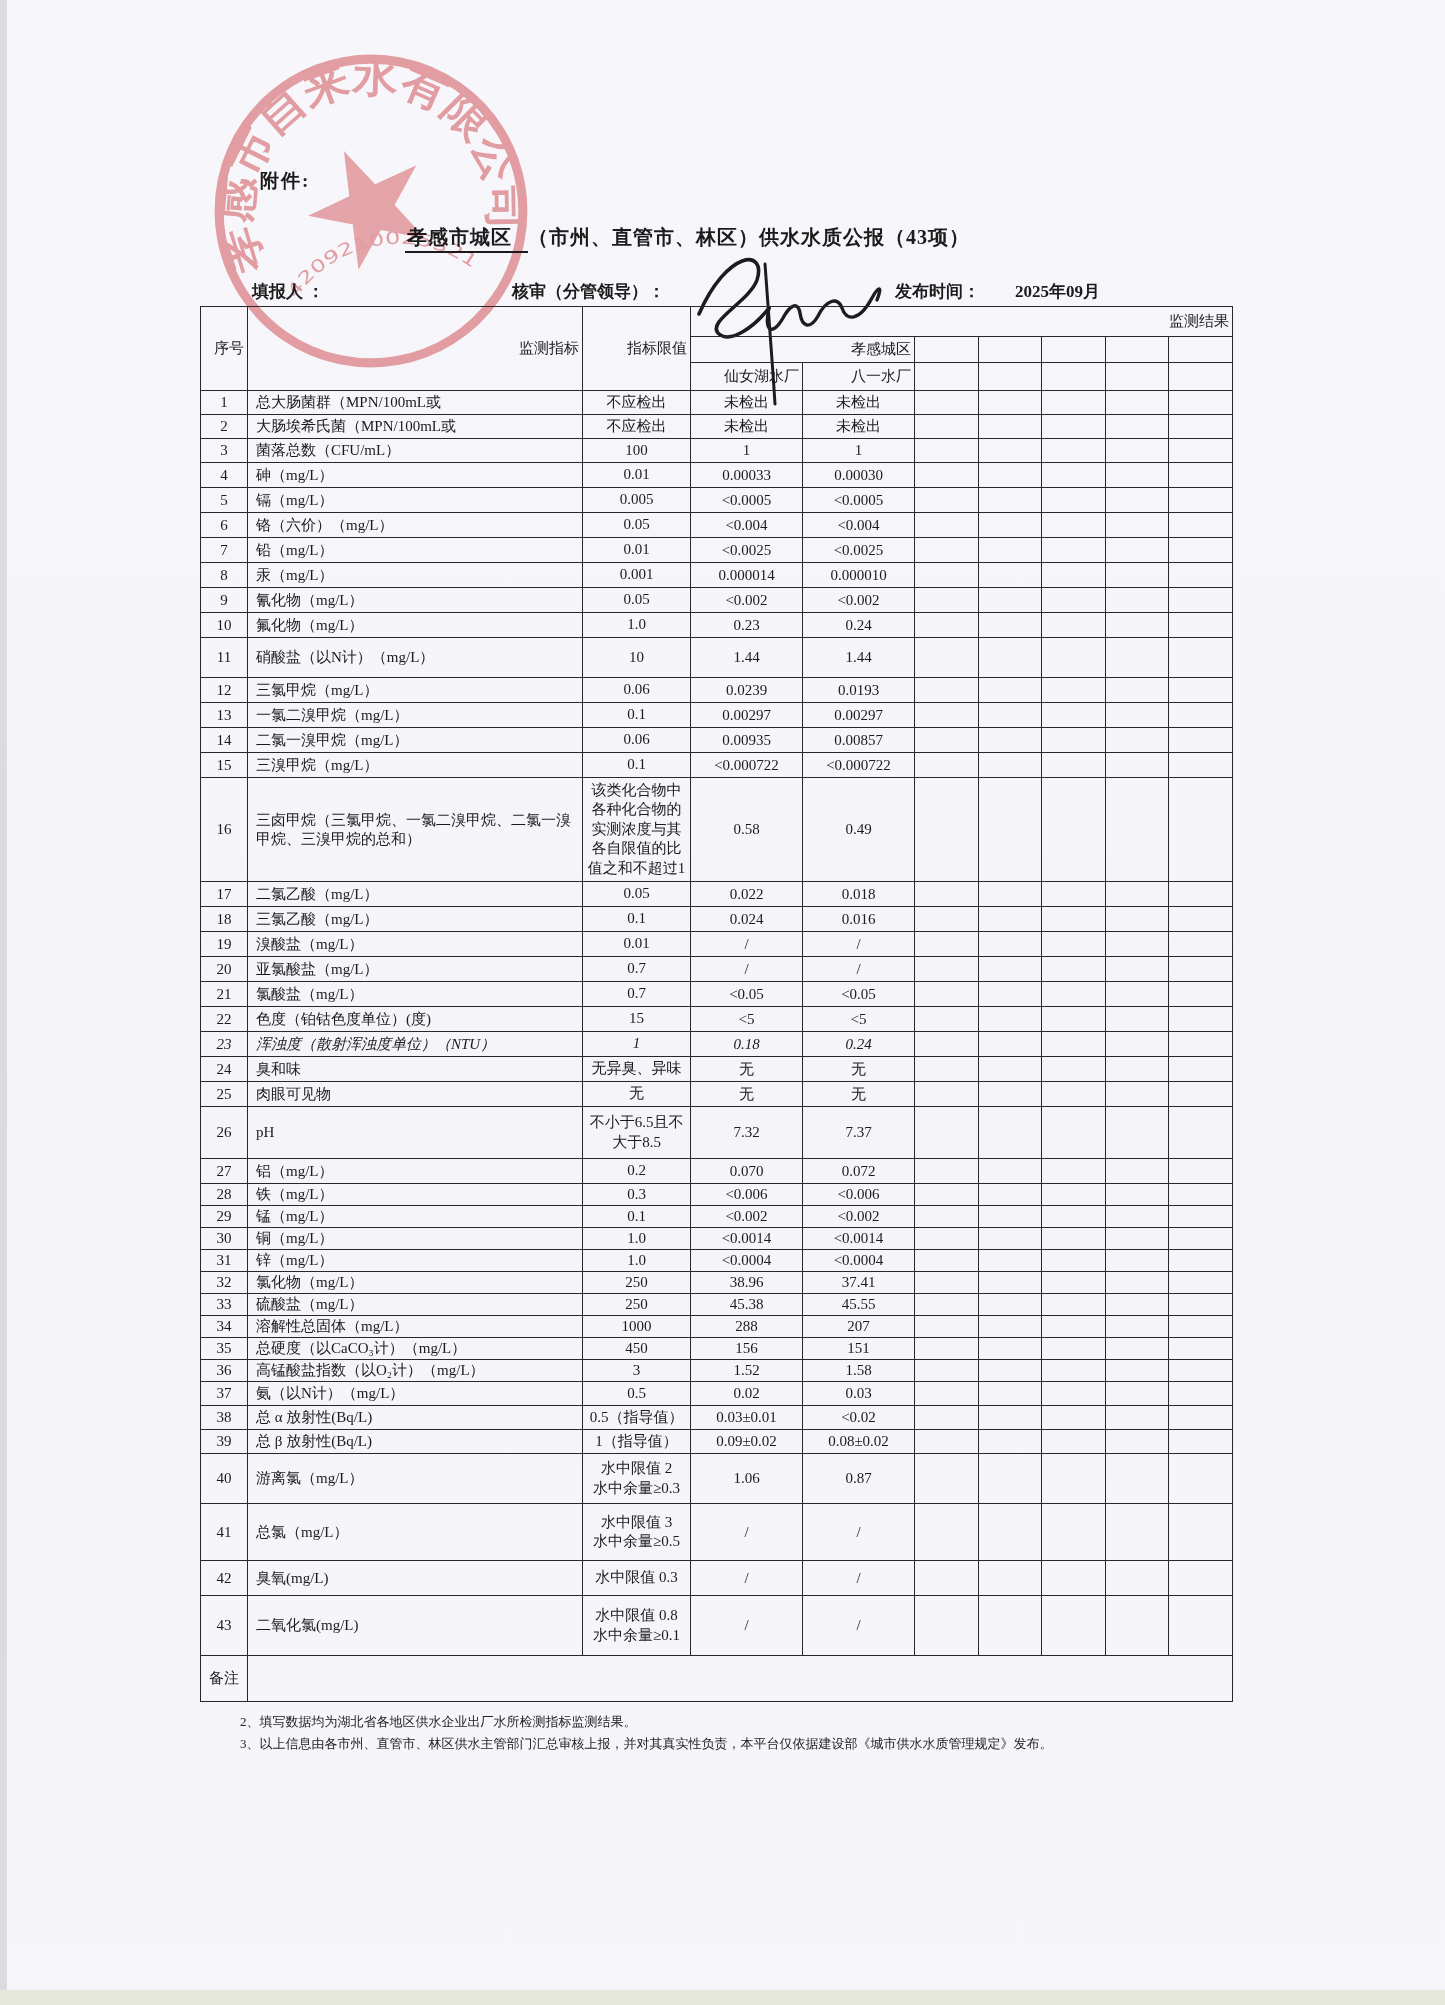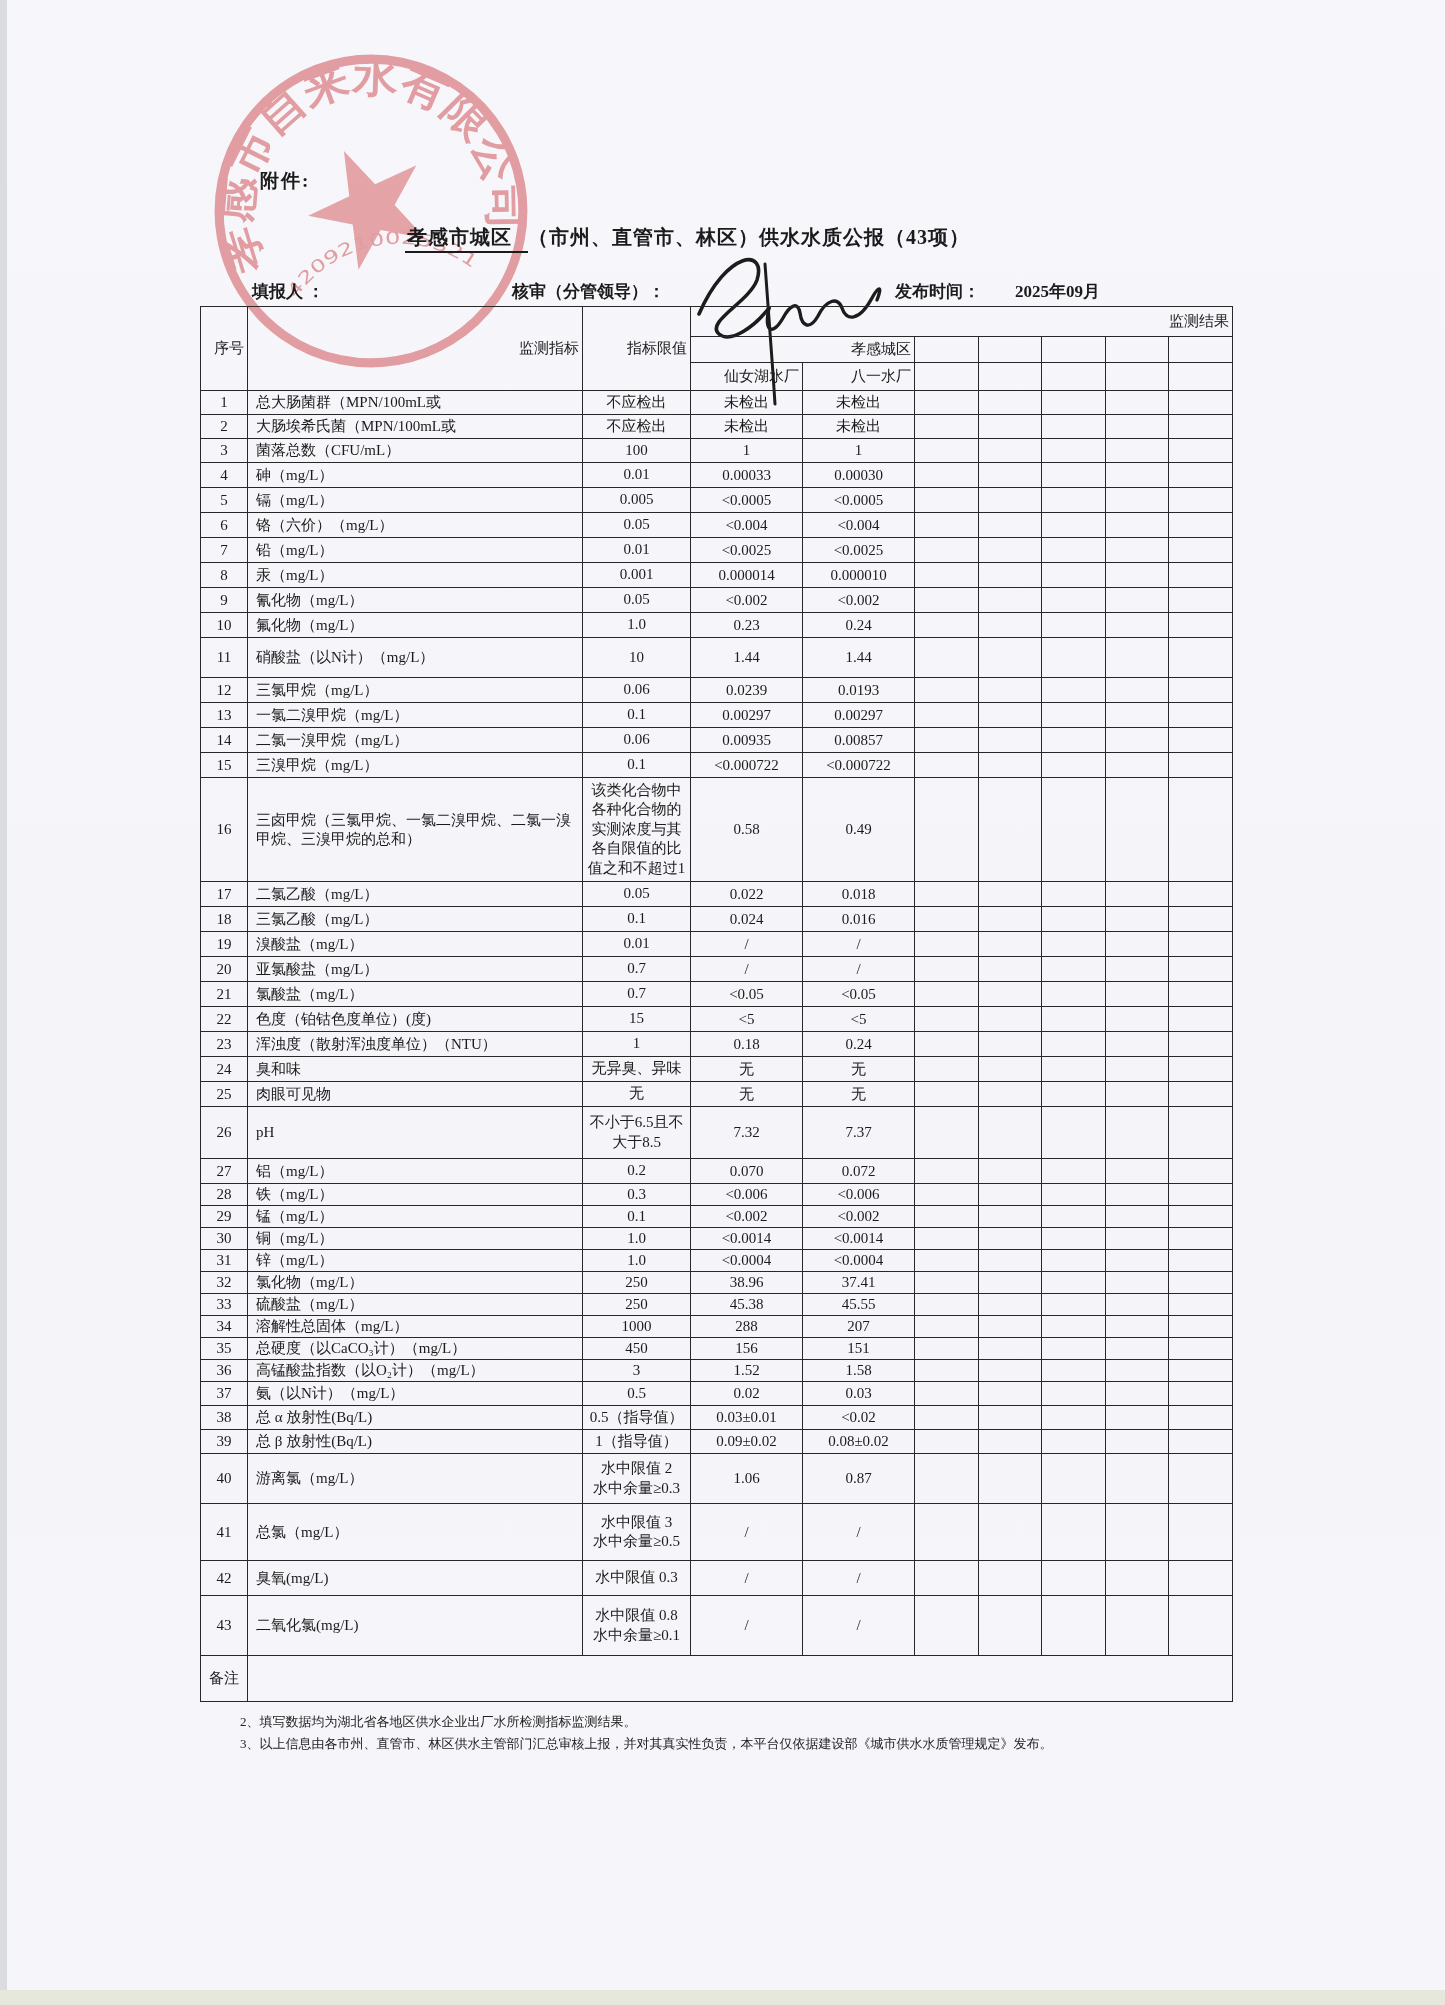--- a/index.html
+++ b/index.html
@@ -389,21 +389,21 @@
           <td class="c-ind">色度（铂钴色度单位）(度)</td>
           <td class="c-lim">15</td>
           <td class="c-val">&lt;5</td>
           <td class="c-val">&lt;5</td>
           <td class="c-emp"></td>
           <td class="c-emp"></td>
           <td class="c-emp"></td>
           <td class="c-emp"></td>
           <td class="c-emp"></td>
         </tr>
-        <tr style="height: 25px;">
+        <tr style="height: 25px; font-style: italic;">
           <td class="c-no">23</td>
           <td class="c-ind">浑浊度（散射浑浊度单位）（NTU）</td>
           <td class="c-lim">1</td>
           <td class="c-val">0.18</td>
           <td class="c-val">0.24</td>
           <td class="c-emp"></td>
           <td class="c-emp"></td>
           <td class="c-emp"></td>
           <td class="c-emp"></td>
           <td class="c-emp"></td>

